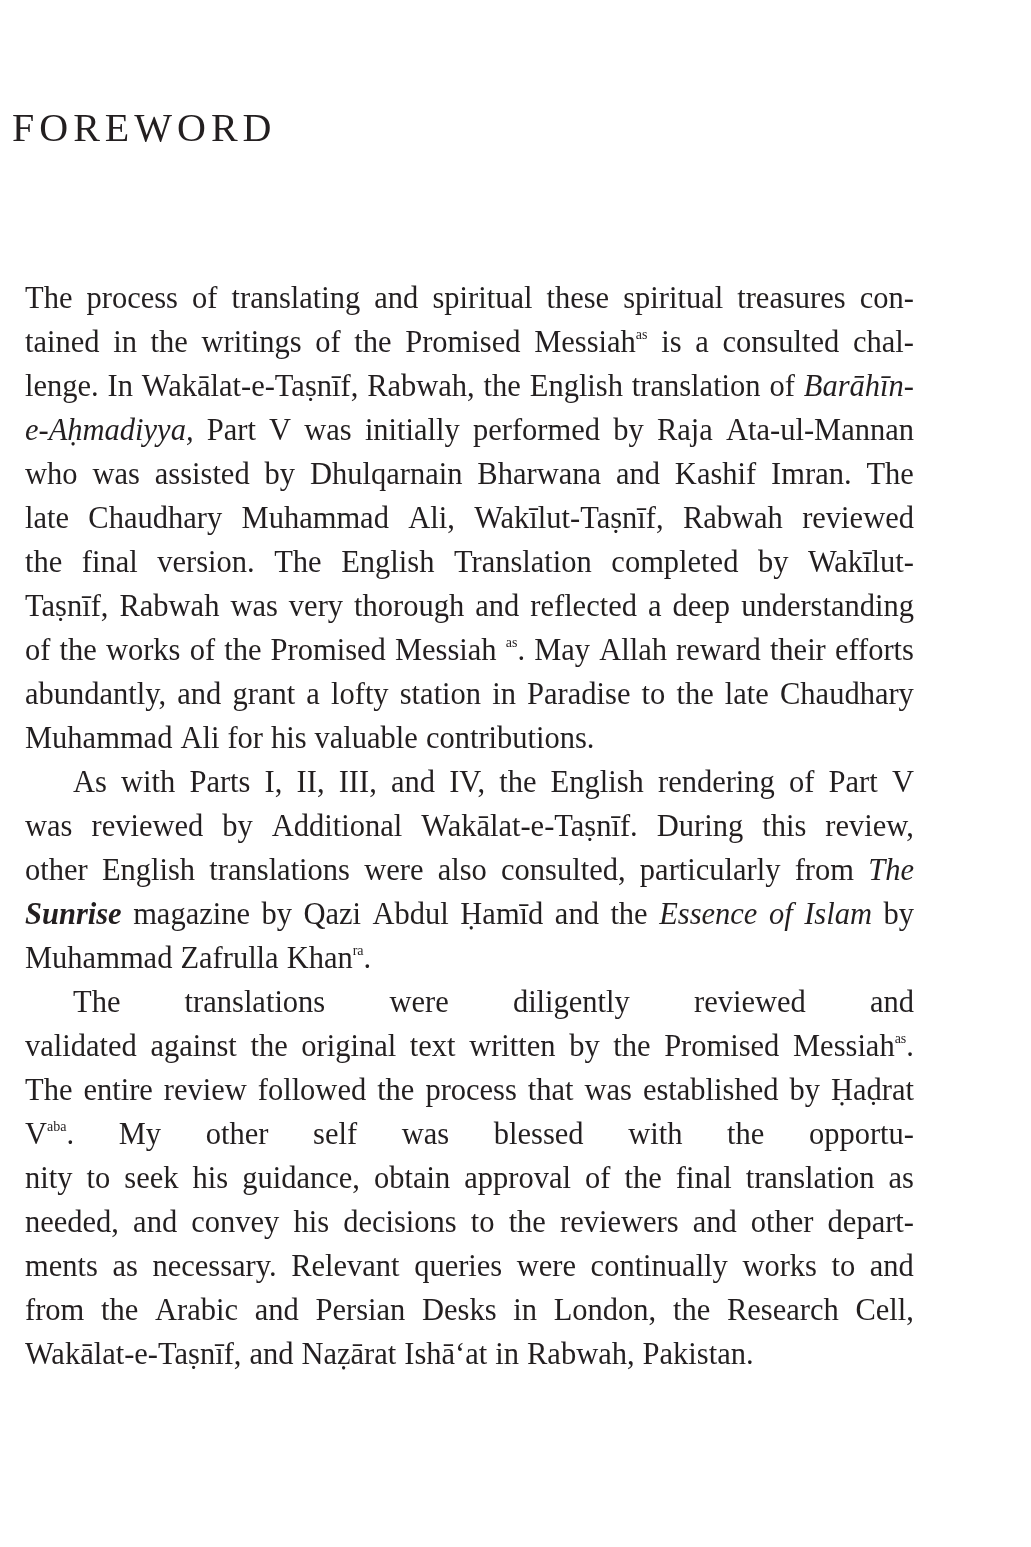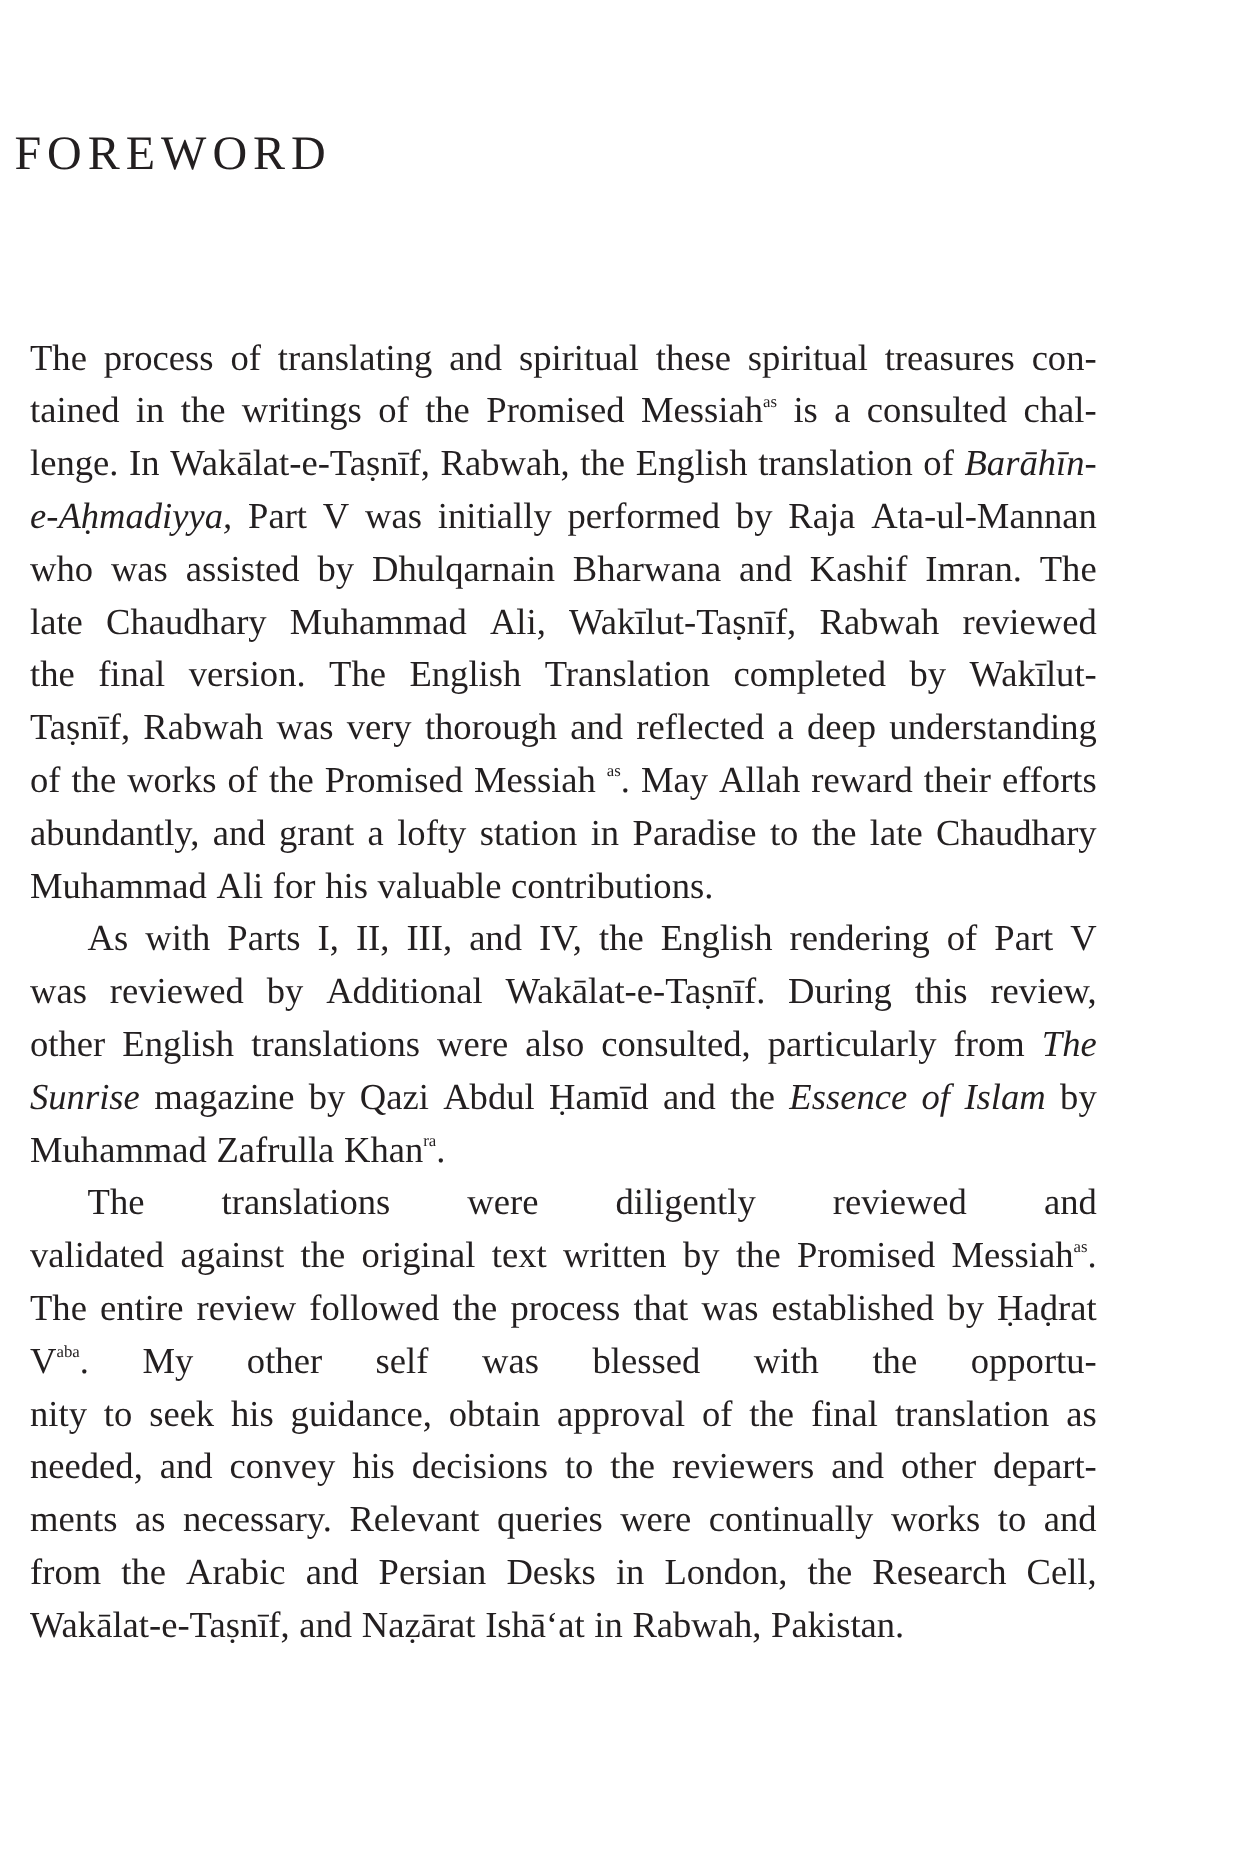--- a/index.html
+++ b/index.html
@@ -227,21 +227,21 @@
         <span class="w"><span>English</span></span>
         <span class="w"><span>translations</span></span>
         <span class="w"><span>were</span></span>
         <span class="w"><span>also</span></span>
         <span class="w"><span>consulted,</span></span>
         <span class="w"><span>particularly</span></span>
         <span class="w"><span>from</span></span>
         <span class="w"><span class="it" style="font-style: italic;">The</span></span>
       </div>
       <div class="jline">
-        <span class="w"><span class="it" style="font-style: italic;">Sunrise</span></span>
+        <span class="w"><span class="it" style="font-style: italic; font-weight: bold;">Sunrise</span></span>
         <span class="w"><span>magazine</span></span>
         <span class="w"><span>by</span></span>
         <span class="w"><span>Qazi</span></span>
         <span class="w"><span>Abdul</span></span>
         <span class="w"><span>Ḥamīd</span></span>
         <span class="w"><span>and</span></span>
         <span class="w"><span>the</span></span>
         <span class="w"><span class="it" style="font-style: italic;">Essence</span></span>
         <span class="w"><span class="it" style="font-style: italic;">of</span></span>
         <span class="w"><span class="it" style="font-style: italic;">Islam</span></span>

